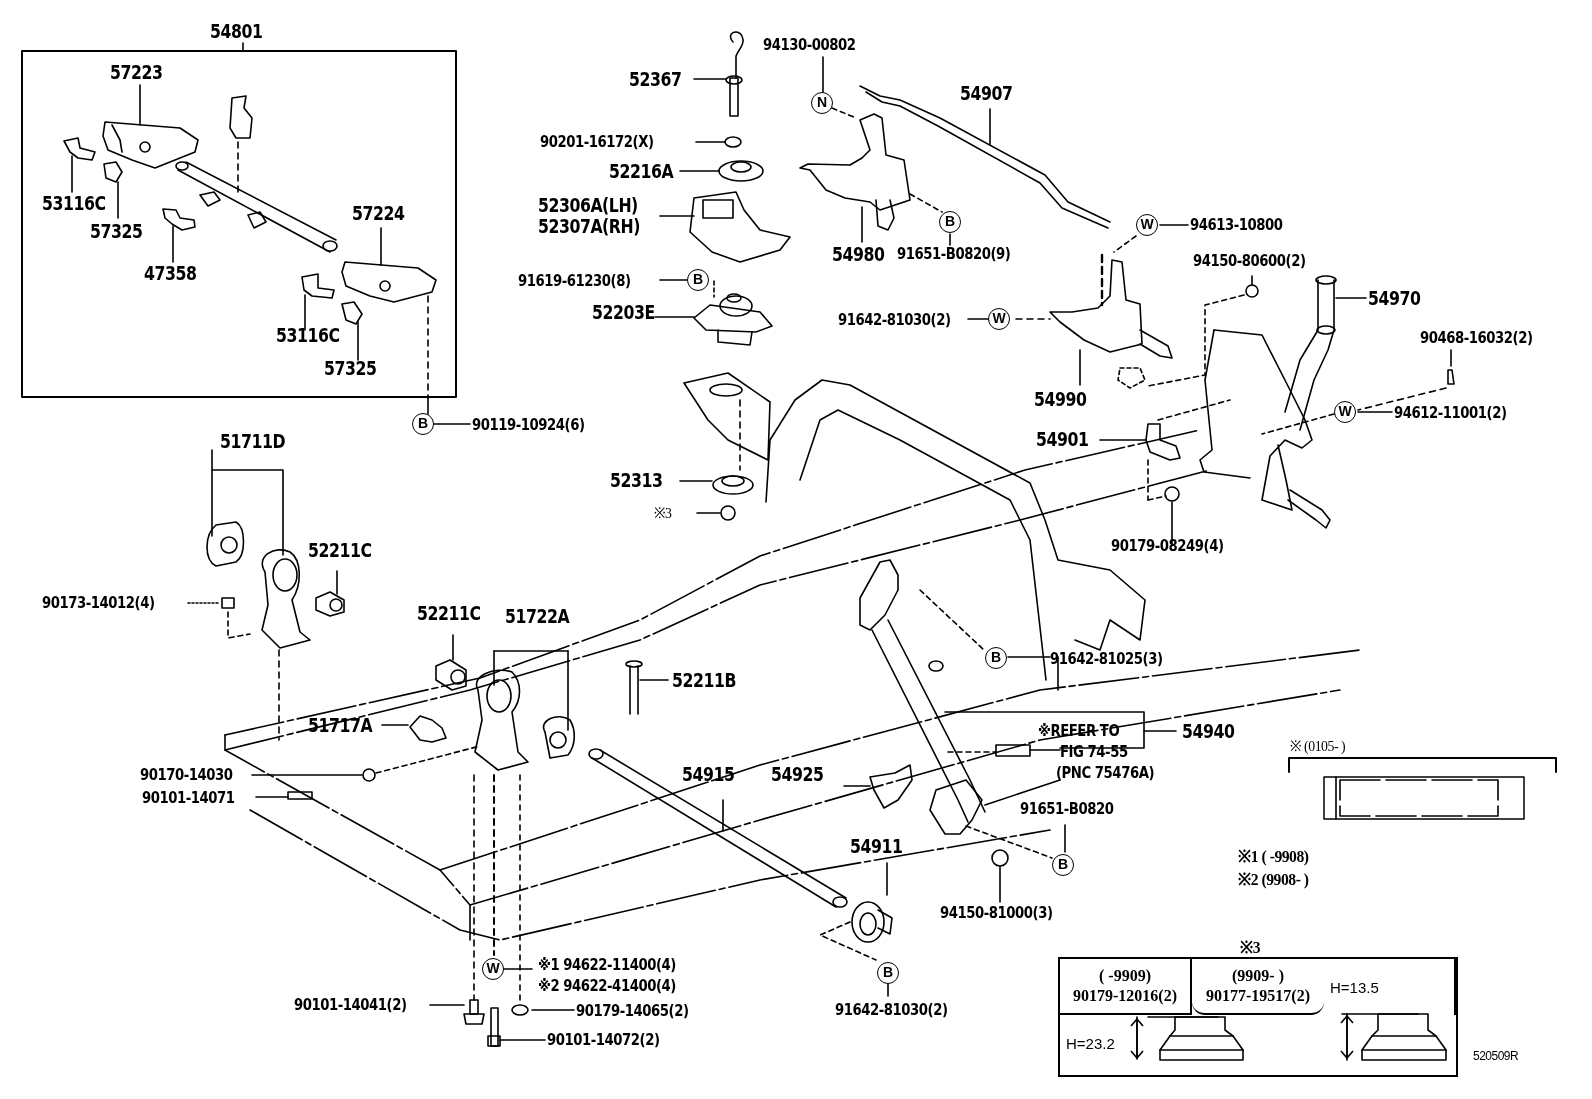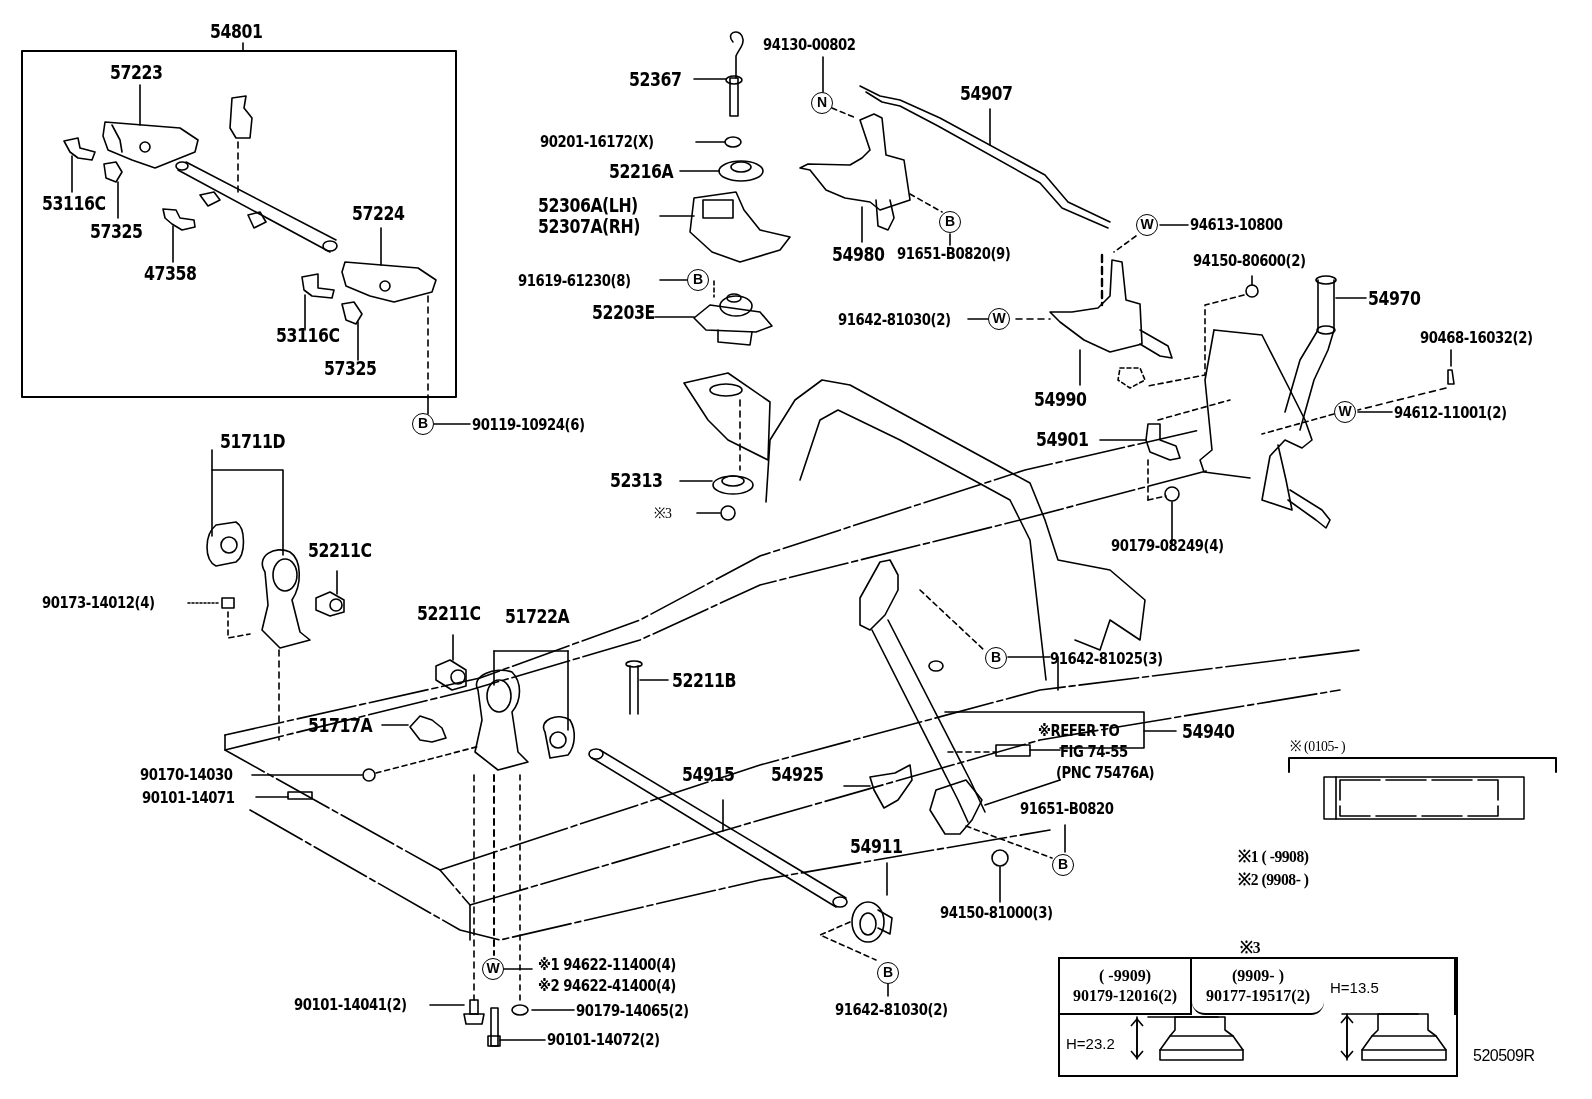--- a/index.html
+++ b/index.html
@@ -3,21 +3,21 @@
 <meta charset="utf-8">
 <style>
   html,body{margin:0;padding:0;background:#fff;}
   body{width:1592px;height:1099px;position:relative;overflow:hidden;font-family:"DejaVu Sans Mono","Liberation Mono",monospace;color:#000;}
   #stage{position:absolute;left:0;top:0;width:1592px;height:1099px;}
   svg{position:absolute;left:0;top:0;}
   .lbl{position:absolute;white-space:nowrap;font-family:"Liberation Sans Narrow","DejaVu Sans Condensed","DejaVu Sans",sans-serif;font-weight:bold;font-size:19px;line-height:20px;letter-spacing:-0.5px;transform:scaleX(0.92);transform-origin:left top;}
   .lbl.sm{font-size:16px;line-height:18px;}
   .lbl.ser{font-family:"Liberation Serif","DejaVu Serif",serif;font-weight:normal;font-size:15px;}
   .lbl.serb{font-family:"Liberation Serif","DejaVu Serif",serif;font-weight:bold;font-size:17px;}
-  .lbl.code{font-family:"Liberation Sans",sans-serif;font-weight:normal;font-size:16px;transform:none;}
+  .lbl.code{font-family:"Liberation Sans",sans-serif;font-weight:normal;font-size:12px;transform:none;}
   .sym{position:absolute;width:22px;height:22px;border:1.6px solid #000;border-radius:50%;box-sizing:border-box;text-align:center;font-family:"Liberation Sans",sans-serif;font-weight:bold;font-size:14px;line-height:19px;background:#fff;}
   .tbl{position:absolute;left:1058px;top:957px;width:400px;height:120px;border:2px solid #000;box-sizing:border-box;display:grid;grid-template-columns:1fr 1fr 1fr;grid-template-rows:56px 1fr;}
   .tbl > div{border-right:2px solid #000;border-bottom:2px solid #000;position:relative;}
   .tbl > div:nth-child(2n){border-right:none;border-radius:13px;}
   .tbl > div:nth-child(n+3){border-bottom:none;}
   .cellhdr{text-align:center;font-family:"Liberation Serif",serif;font-weight:bold;font-size:16px;line-height:20px;padding-top:7px;}
   .hval{position:absolute;left:6px;top:20px;font-family:"Liberation Sans",sans-serif;font-size:15px;}
 </style>
 </head>
 <body>

